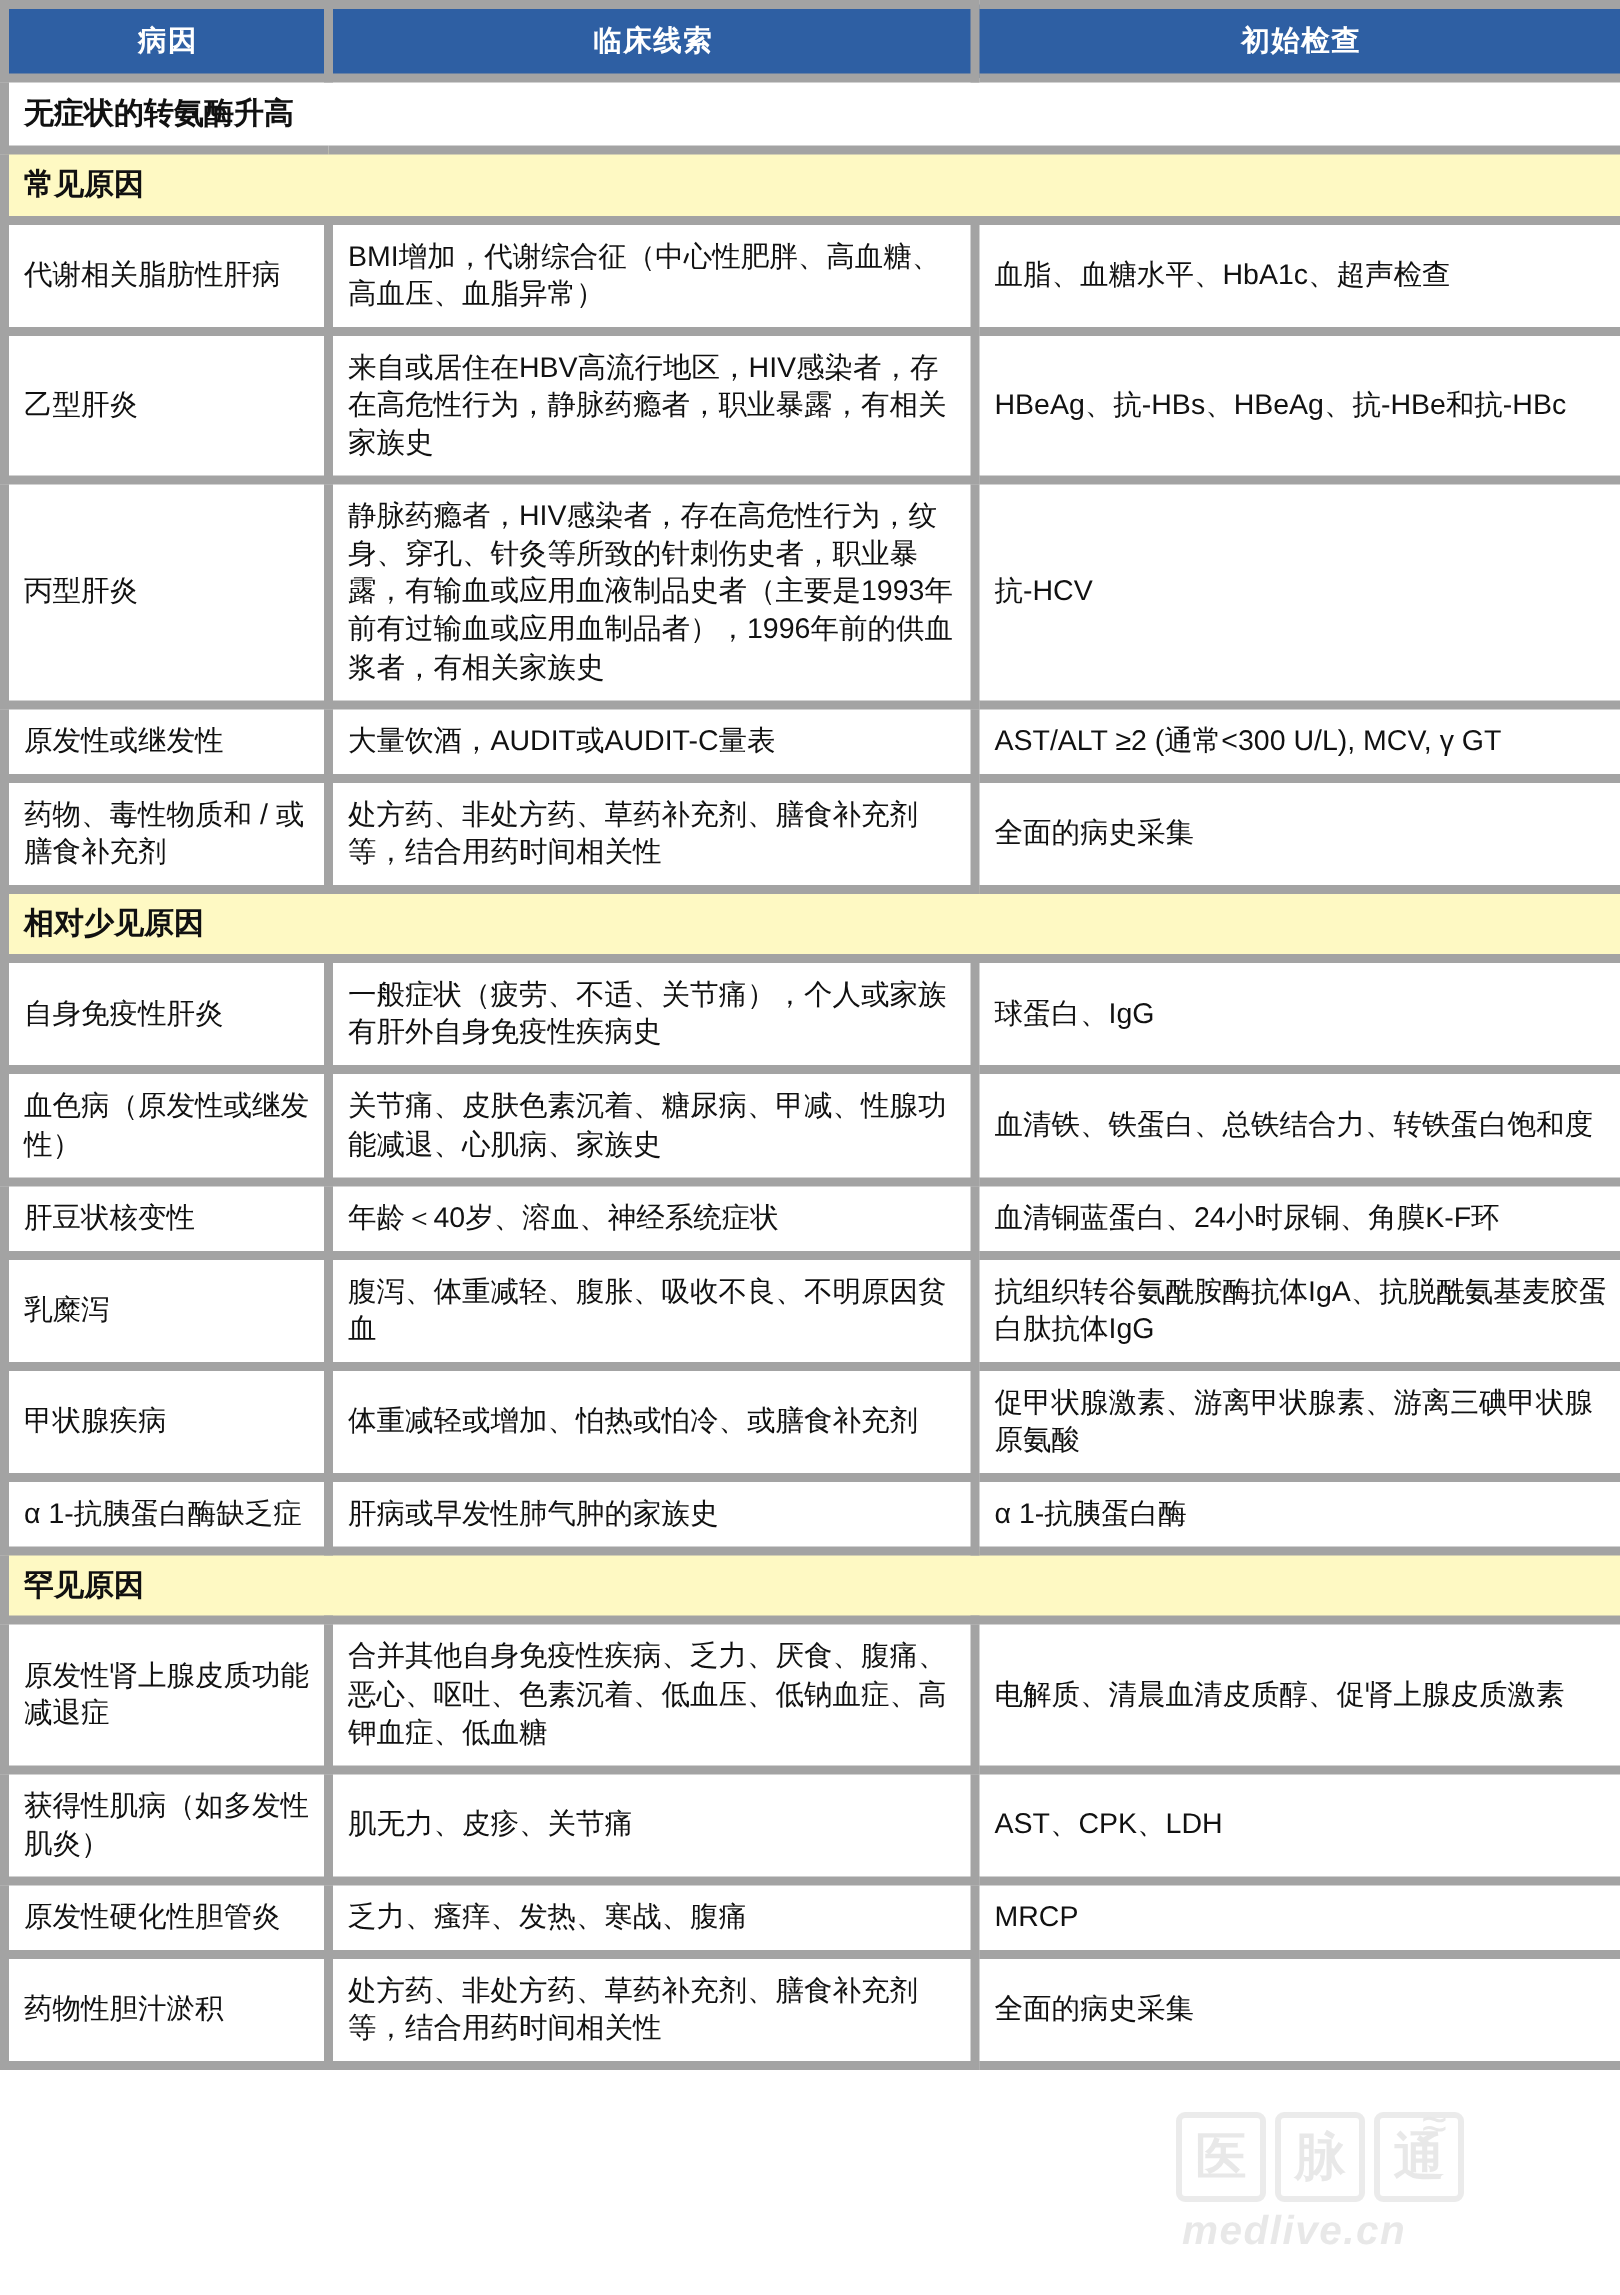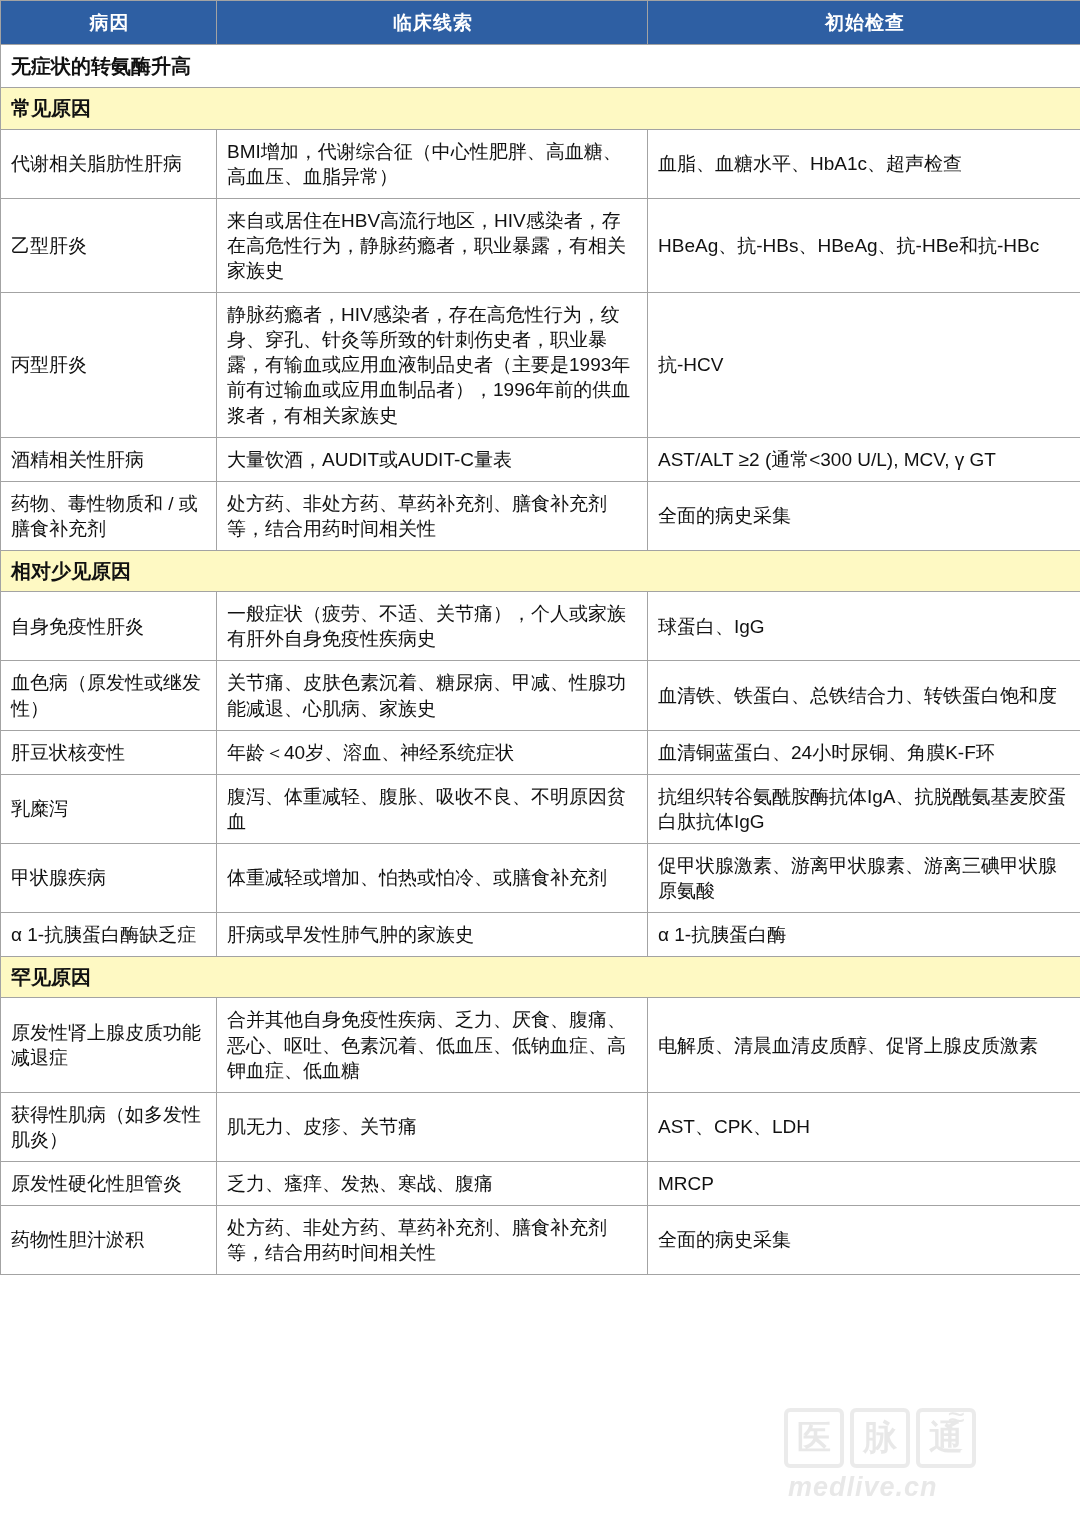--- a/index.html
+++ b/index.html
@@ -14,21 +14,21 @@
     color: #111111;
     position: relative;
     overflow: hidden;
   }
   table.med-table {
     border-collapse: collapse;
     width: 1080px;
     table-layout: fixed;
   }
   table.med-table td, table.med-table th {
-    border: 1px solid #a3a3a3;
+    border: 6px solid #a3a3a3;
     vertical-align: middle;
     font-size: 19px;
     line-height: 1.32;
     padding: 9px 8px 9px 10px;
     word-break: break-word;
   }
   thead th {
     background: #2e5fa3;
     color: #ffffff;
     font-weight: bold;
@@ -143,21 +143,21 @@
         <td class="cause">乙型肝炎</td>
         <td class="clue">来自或居住在HBV高流行地区，HIV感染者，存在高危性行为，静脉药瘾者，职业暴露，有相关家族史</td>
         <td class="test">HBeAg、抗-HBs、HBeAg、抗-HBe和抗-HBc</td>
       </tr>
       <tr class="data-row">
         <td class="cause">丙型肝炎</td>
         <td class="clue">静脉药瘾者，HIV感染者，存在高危性行为，纹身、穿孔、针灸等所致的针刺伤史者，职业暴露，有输血或应用血液制品史者（主要是1993年前有过输血或应用血制品者），1996年前的供血浆者，有相关家族史</td>
         <td class="test">抗-HCV</td>
       </tr>
       <tr class="data-row">
-        <td class="cause">酒精相关性肝病</td>
+        <td class="cause">原发性或继发性</td>
         <td class="clue">大量饮酒，AUDIT或AUDIT-C量表</td>
         <td class="test">AST/ALT ≥2 (通常&lt;300 U/L), MCV, γ GT</td>
       </tr>
       <tr class="data-row">
         <td class="cause">药物、毒性物质和 / 或膳食补充剂</td>
         <td class="clue">处方药、非处方药、草药补充剂、膳食补充剂等，结合用药时间相关性</td>
         <td class="test">全面的病史采集</td>
       </tr>
       <tr class="subsection-row">
         <td colspan="3">相对少见原因</td>

